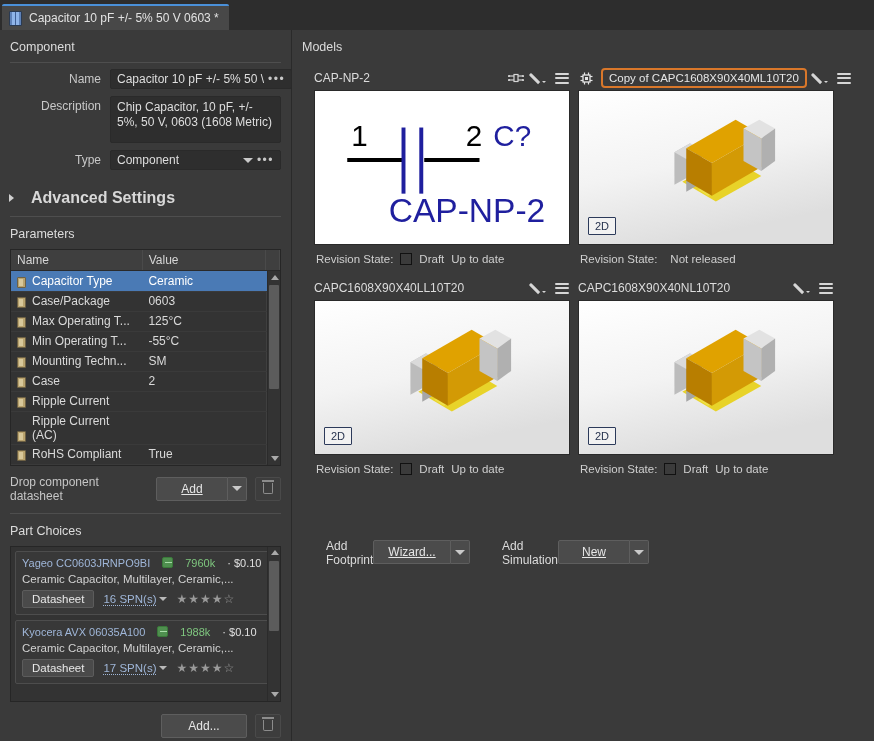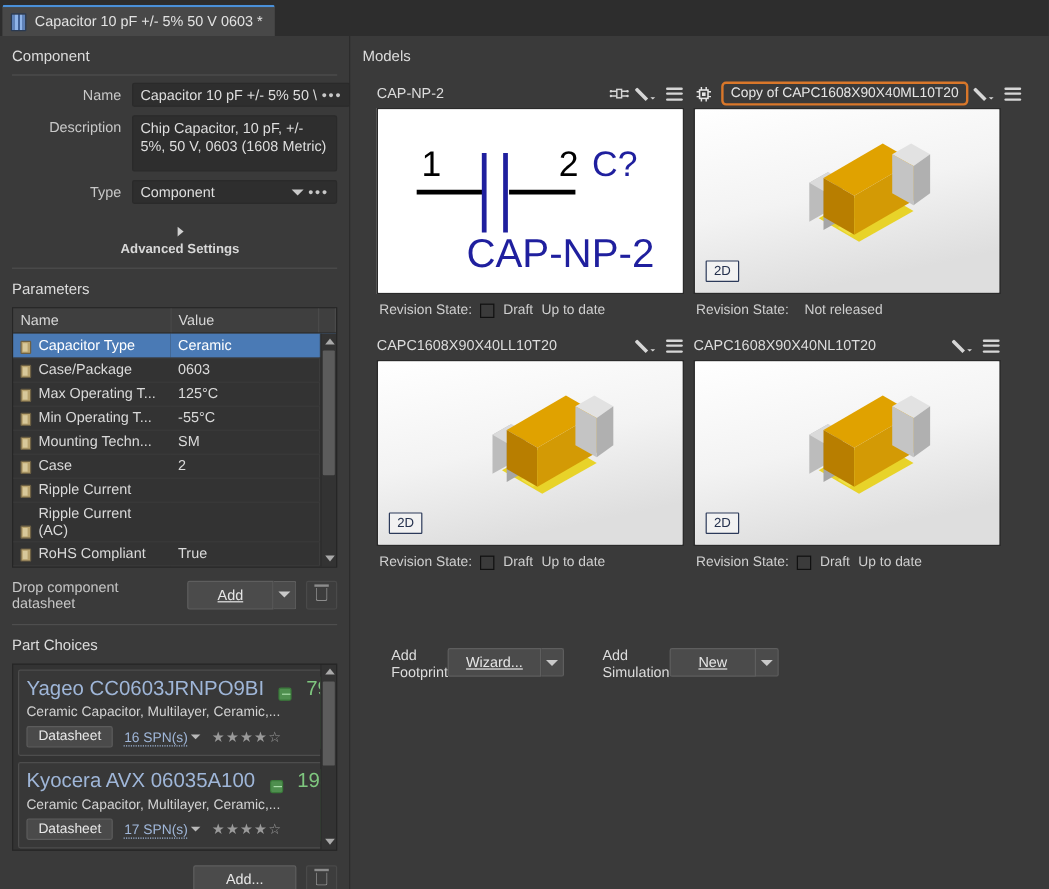--- a/index.html
+++ b/index.html
@@ -70,23 +70,23 @@
   }
   .field .txt { flex: 1; white-space: nowrap; overflow: hidden; }
   .field.multi { display: block; padding: 3px 6px; line-height: 15px; height: 47px; }
   .dots { letter-spacing: 1.5px; color: #c8c8c8; font-size: 12px; flex: none; cursor: pointer; }
   .caret-dn {
     width: 0; height: 0; flex: none;
     border-left: 5px solid transparent; border-right: 5px solid transparent;
     border-top: 5px solid #c9c9c9; cursor: pointer;
   }
   .adv {
-    display: flex; align-items: center; gap: 5px;
-    padding: 4px 0 9px 9px; font-size: 11px; color: #d8d8d8;
-    font-weight: bold; cursor: pointer; flex-direction: column;
+    display: flex; align-items: center; gap: 17px;
+    padding: 4px 0 9px 9px; font-size: 16px; color: #d8d8d8;
+    font-weight: bold; cursor: pointer;
   }
   .caret-rt {
     width: 0; height: 0;
     border-top: 4px solid transparent; border-bottom: 4px solid transparent;
     border-left: 5px solid #d0d0d0;
   }
 
   
   .param-wrap { margin: 0 10px; border: 1px solid #262626; background: #333; }
   .ptable { width: 100%; border-collapse: collapse; }
@@ -158,21 +158,21 @@
     width: 12px; height: 2px; background: #8c8c8c;
   }
 
   
   .pc-wrap { margin: 0 10px; border: 1px solid #262626; background: #333; height: 156px; position: relative; overflow: hidden; }
   .pc-inner { padding: 4px 4px 0 4px; }
   .pc-card {
     border: 1px solid #4d4d4d; background: #383838; border-radius: 2px;
     margin-bottom: 5px; padding: 5px 6px 6px 6px; position: relative; cursor: pointer;
   }
-  .pc-line1 { display: flex; align-items: flex-end; gap: 12px; font-size: 17px; white-space: nowrap; }
+  .pc-line1 { display: flex; align-items: flex-start; gap: 12px; font-size: 11px; white-space: nowrap; }
   .pc-title { color: #9fb6d8; }
   .box-ico {
     width: 11px; height: 11px; flex: none; border-radius: 2px;
     background: #4f8f4f; border: 1px solid #3a7a3a; position: relative;
   }
   .box-ico::after {
     content:''; position:absolute; left:2px; top:4px; width:7px; height:1px; background:#a8dca8;
   }
   .pc-stock { color: #7fc77f; }
   .pc-price { color: #e0e0e0; }

